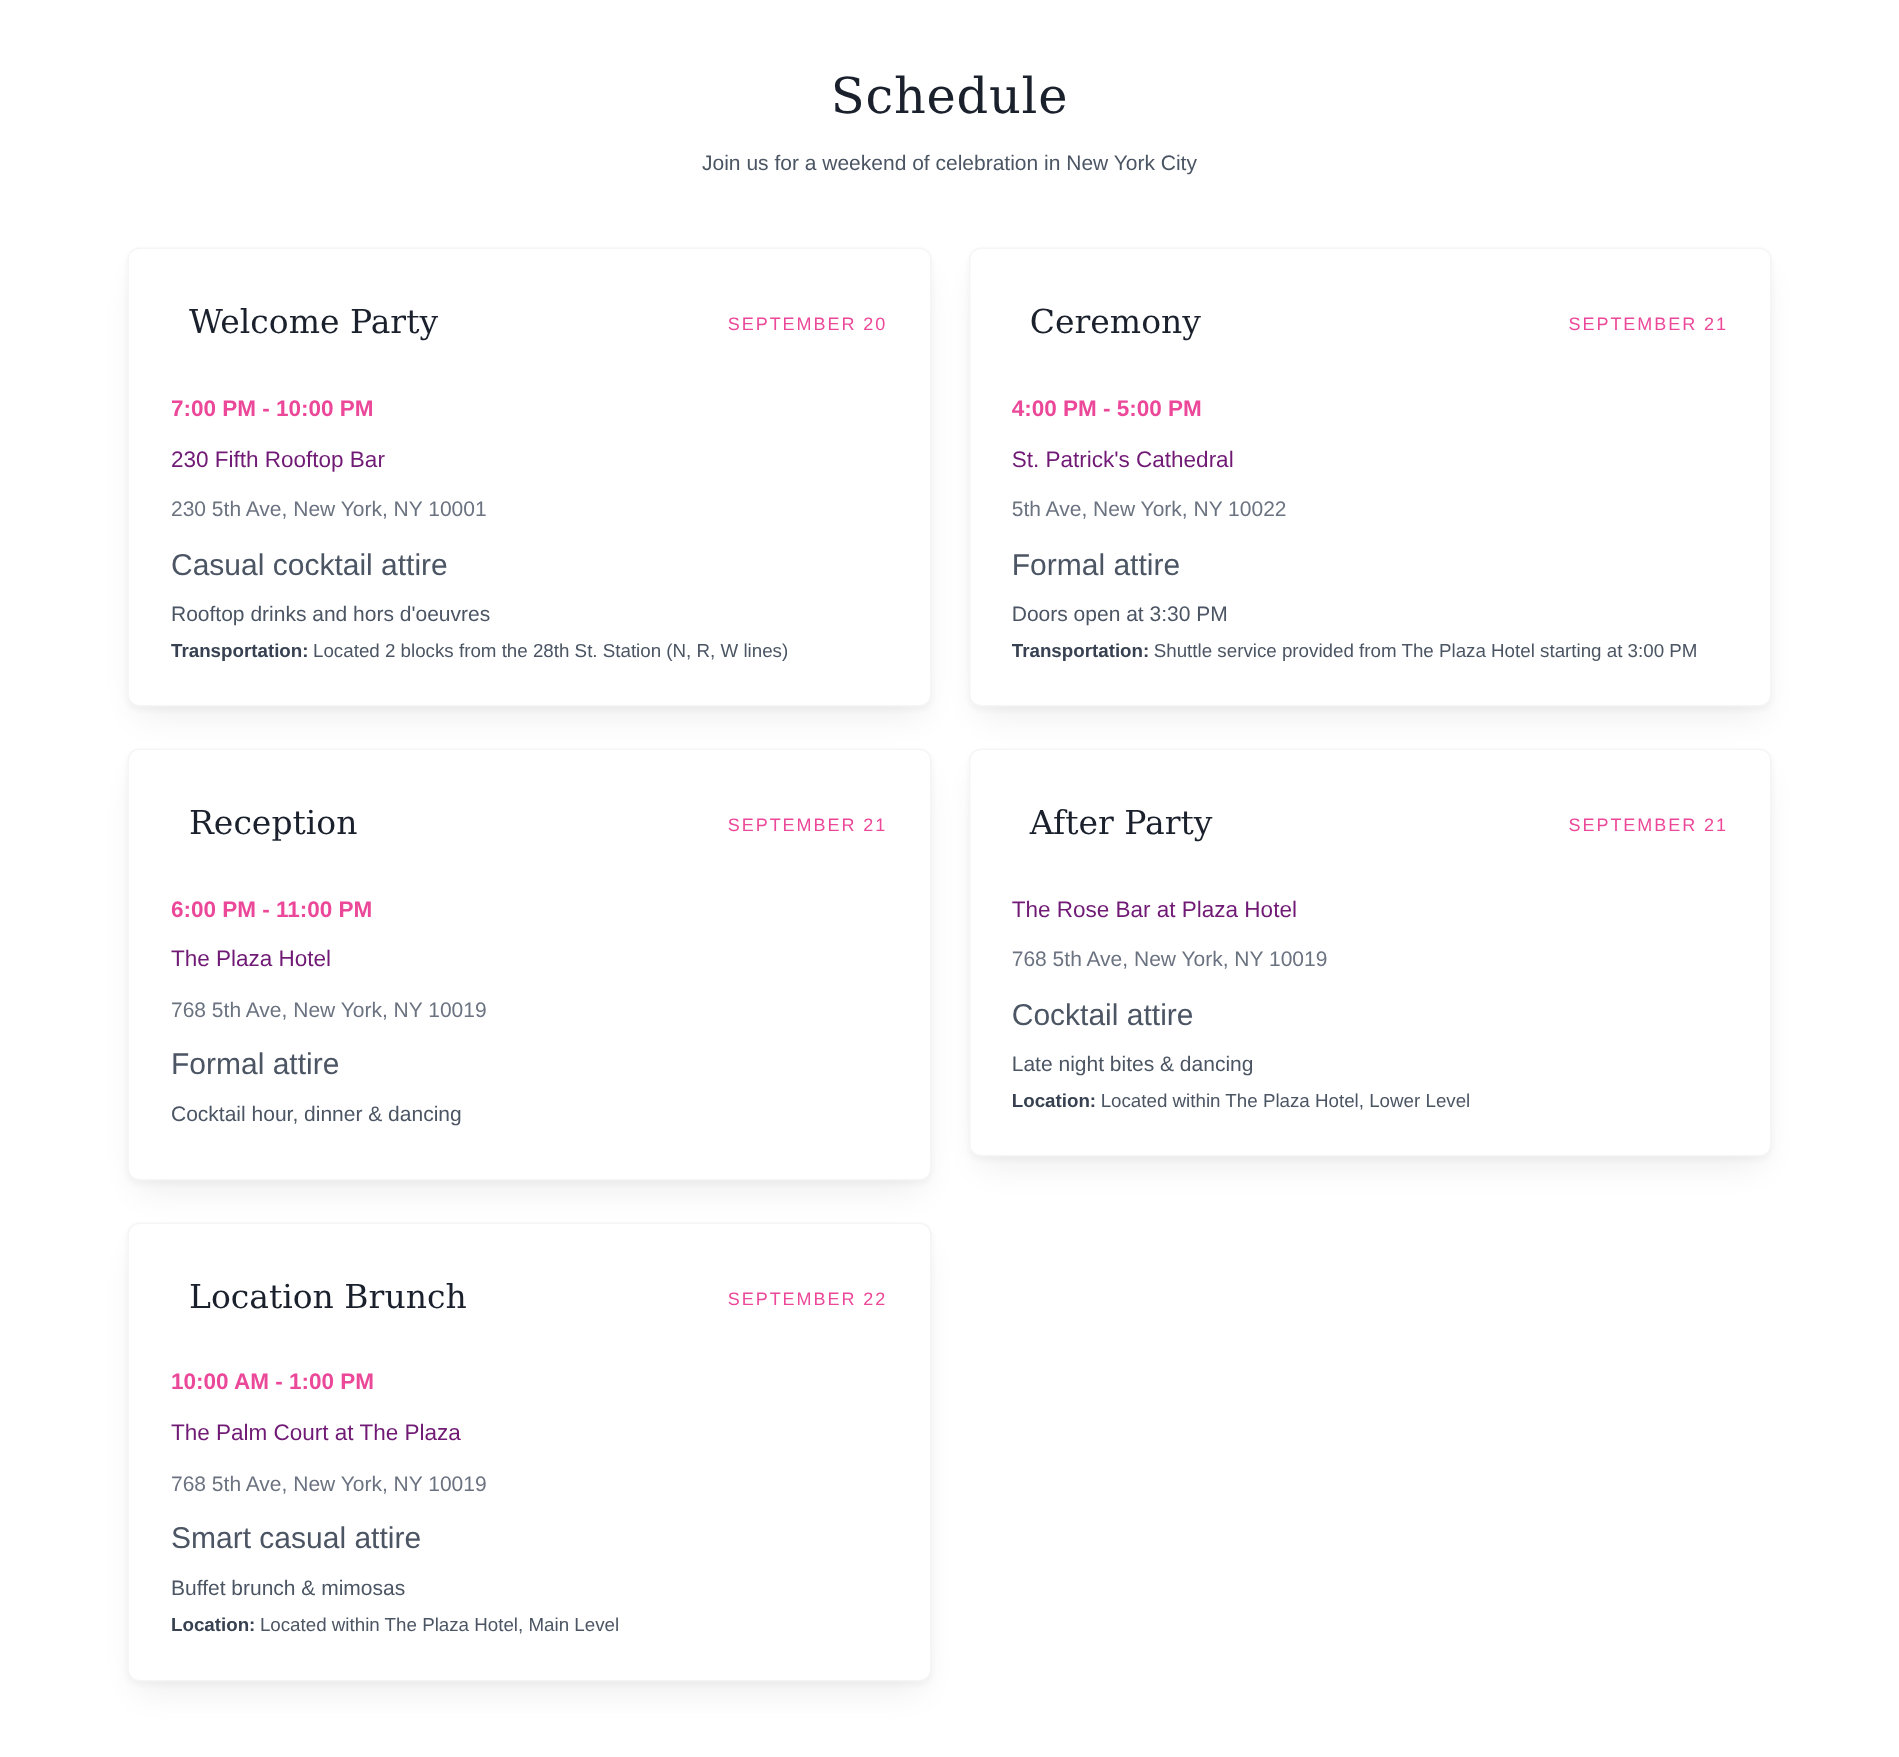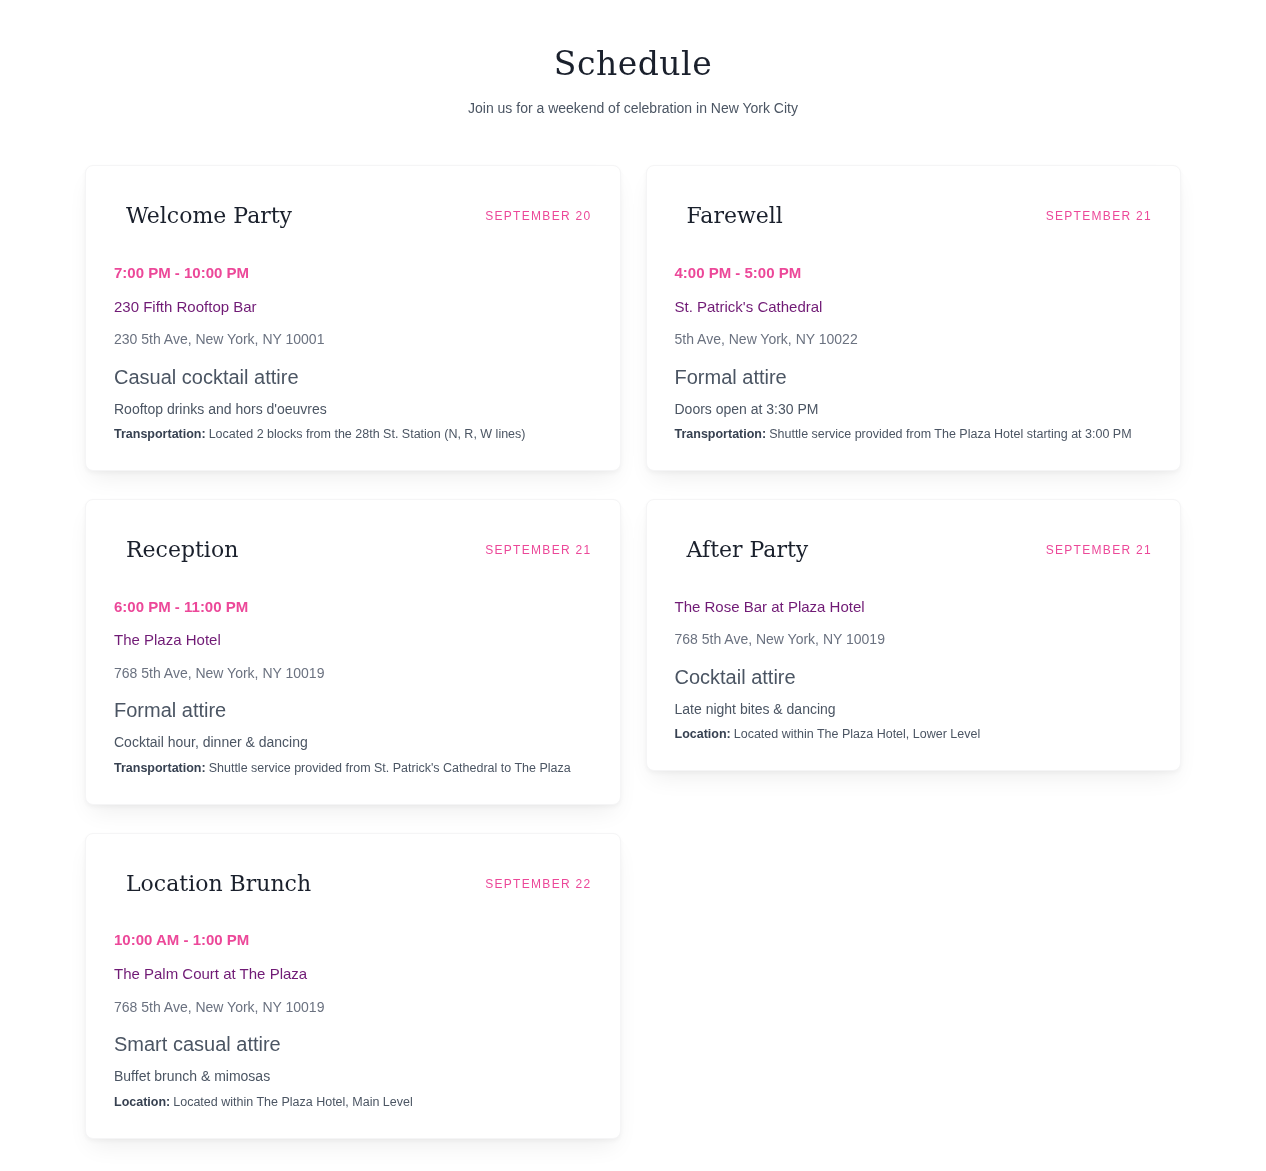--- a/index.html
+++ b/index.html
@@ -130,42 +130,41 @@
     <p class="event-time">7:00 PM - 10:00 PM</p>
     <p class="event-venue">230 Fifth Rooftop Bar</p>
     <p class="event-address">230 5th Ave, New York, NY 10001</p>
     <p class="event-attire">Casual cocktail attire</p>
     <p class="event-description">Rooftop drinks and hors d'oeuvres</p>
     <p class="event-note"><span class="note-label">Transportation:</span><span>Located 2 blocks from the 28th St. Station (N, R, W lines)</span></p>
   </section>
 
   <section class="event-card">
     <div class="card-head">
-      <h2 class="event-title">Farewell</h2>
+      <h2 class="event-title">Ceremony</h2>
       <span class="event-date">SEPTEMBER 21</span>
     </div>
     <p class="event-time">4:00 PM - 5:00 PM</p>
     <p class="event-venue">St. Patrick's Cathedral</p>
     <p class="event-address">5th Ave, New York, NY 10022</p>
     <p class="event-attire">Formal attire</p>
     <p class="event-description">Doors open at 3:30 PM</p>
     <p class="event-note"><span class="note-label">Transportation:</span><span>Shuttle service provided from The Plaza Hotel starting at 3:00 PM</span></p>
   </section>
 
   <section class="event-card">
     <div class="card-head">
       <h2 class="event-title">Reception</h2>
       <span class="event-date">SEPTEMBER 21</span>
     </div>
     <p class="event-time">6:00 PM - 11:00 PM</p>
     <p class="event-venue">The Plaza Hotel</p>
     <p class="event-address">768 5th Ave, New York, NY 10019</p>
     <p class="event-attire">Formal attire</p>
     <p class="event-description">Cocktail hour, dinner &amp; dancing</p>
-    <p class="event-note"><span class="note-label">Transportation:</span><span>Shuttle service provided from St. Patrick's Cathedral to The Plaza</span></p>
   </section>
 
   <section class="event-card">
     <div class="card-head">
       <h2 class="event-title">After Party</h2>
       <span class="event-date">SEPTEMBER 21</span>
     </div>
     <p class="event-venue">The Rose Bar at Plaza Hotel</p>
     <p class="event-address">768 5th Ave, New York, NY 10019</p>
     <p class="event-attire">Cocktail attire</p>

